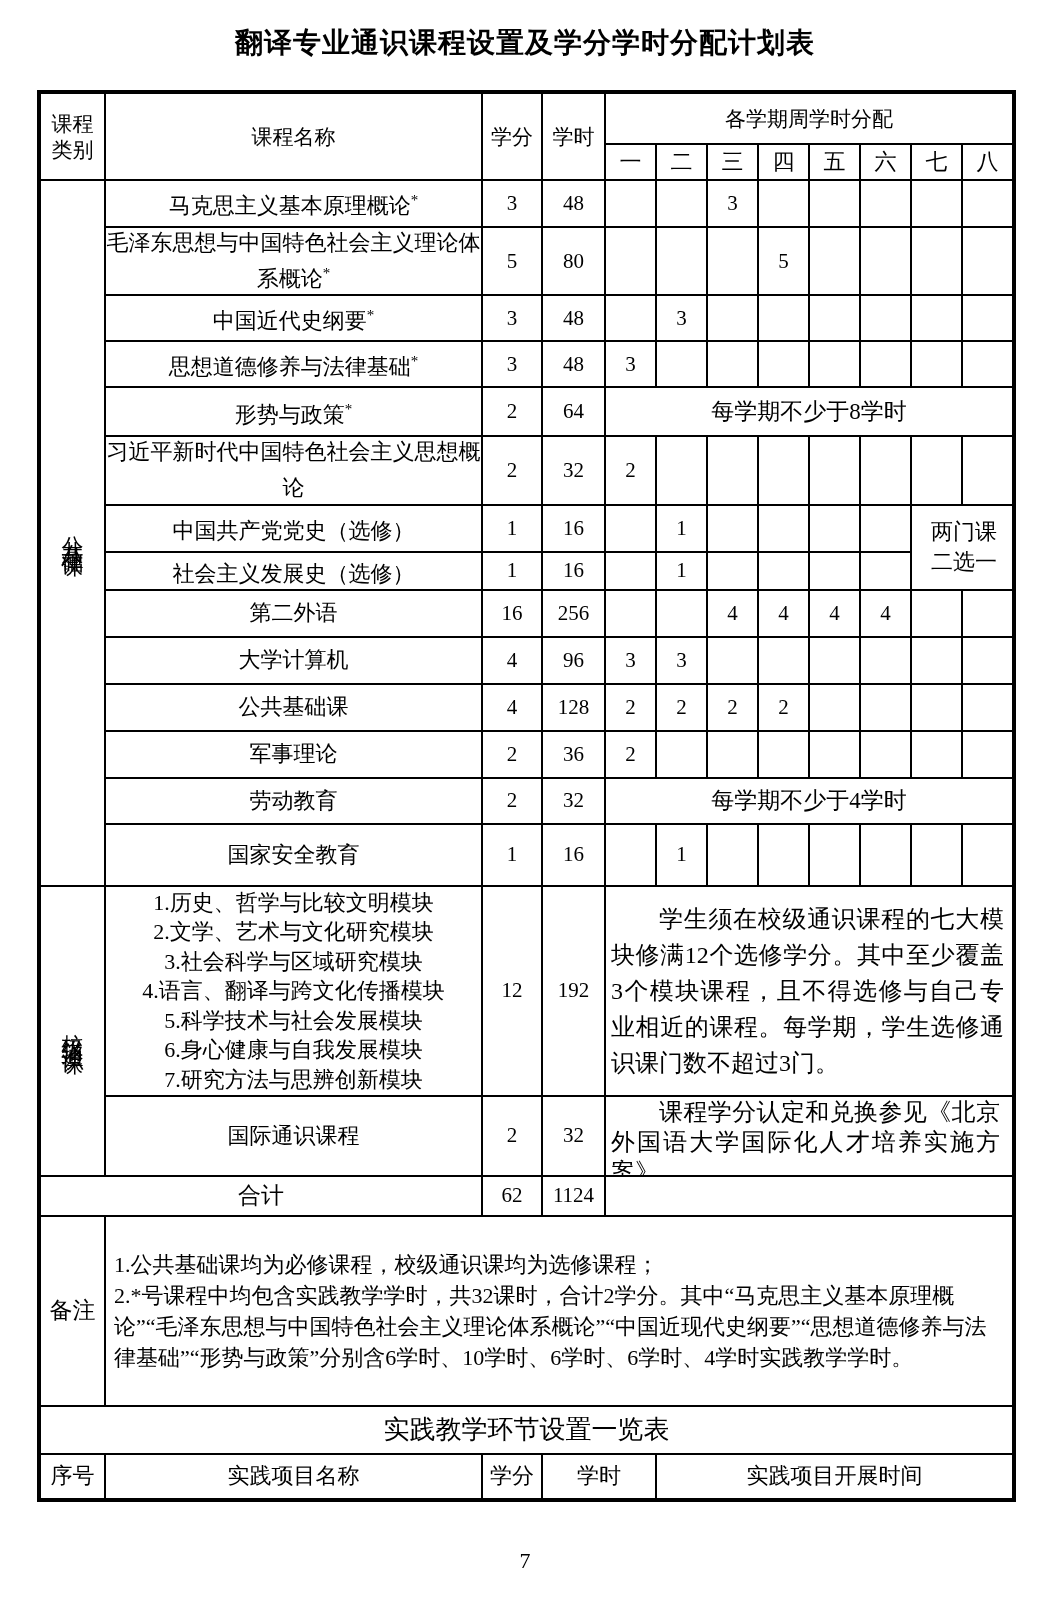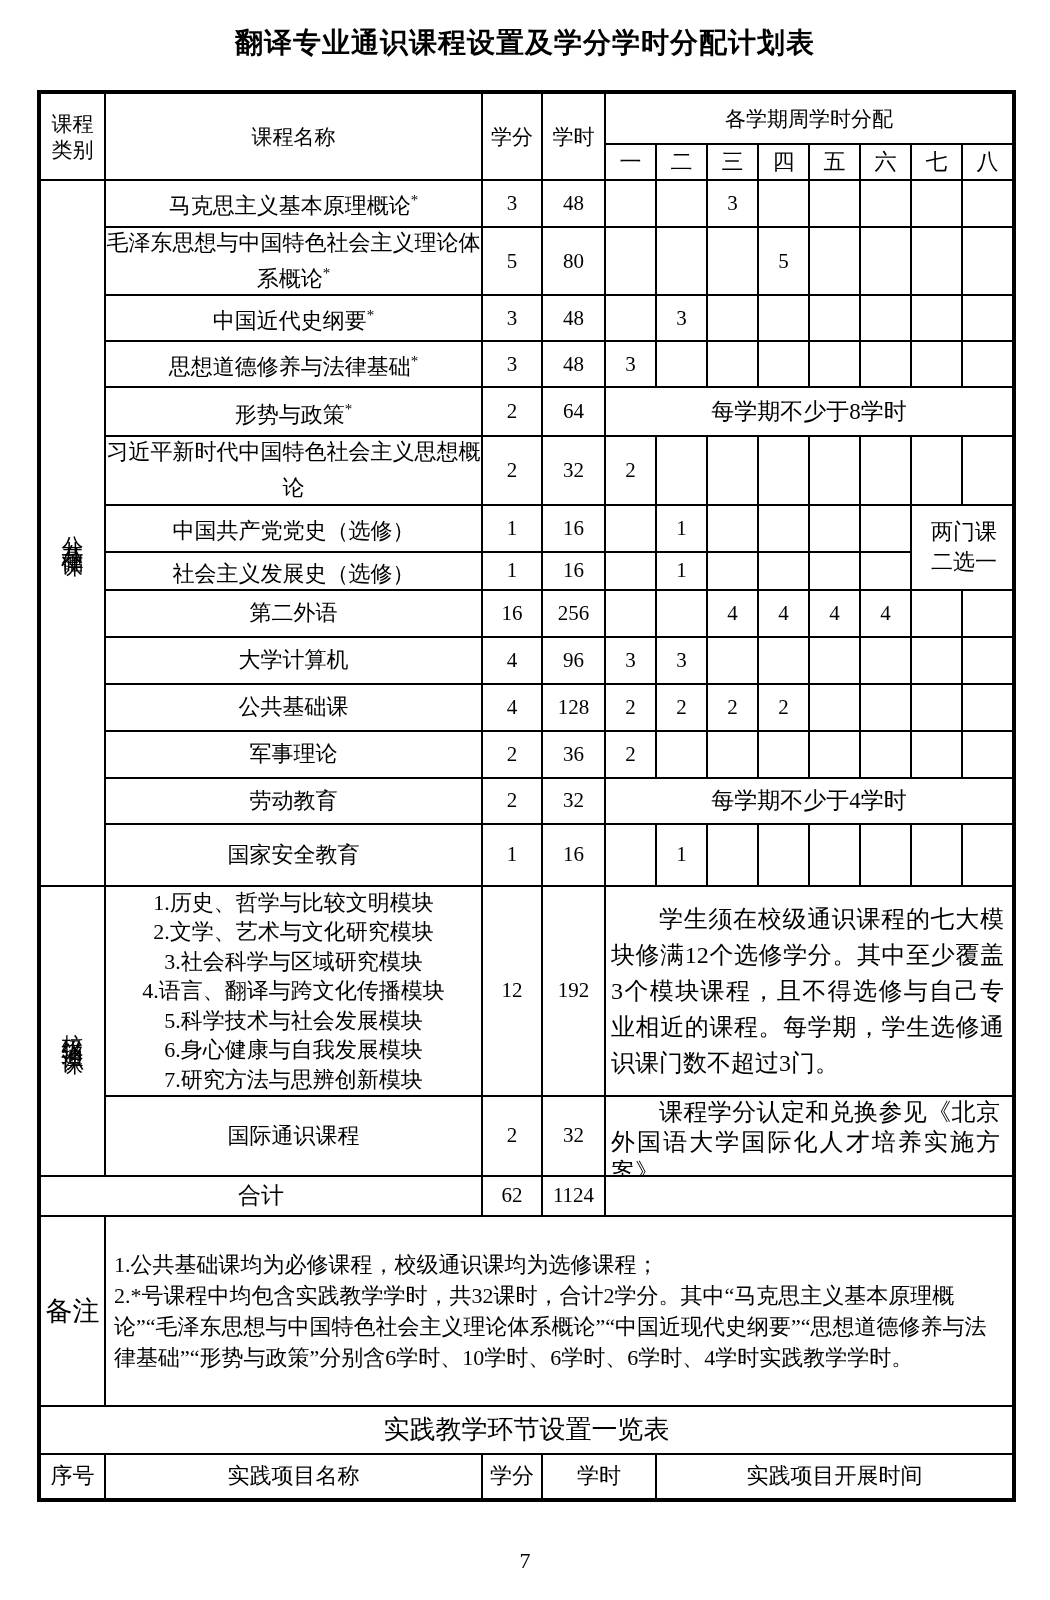--- a/index.html
+++ b/index.html
@@ -50,21 +50,21 @@
   .bignote {
     text-align:justify; text-indent:2em;
     font-size:24px; line-height:36px; padding:0 8px 0 5px;
   }
   .intlnote {
     text-align:justify; text-indent:2em;
     font-size:24px; line-height:30px; padding:0 12px 0 5px;
     height:78px; overflow:hidden;
   }
   .total-label { font-family:"Liberation Sans", sans-serif; font-weight:bold; font-size:23px; }
-  .remarks-label { font-family:Liberation Serif, serif; font-weight:bold; font-size:27px; }
+  .remarks-label { font-family:Liberation Serif, serif; font-weight:bold; font-size:23px; }
   .remarks-body { text-align:left; font-size:22px; line-height:31px; padding:8px 12px 8px 8px; }
   .practice-title { font-family:"Liberation Sans", sans-serif; font-weight:bold; font-size:26px; }
   .phd { font-family:"Liberation Sans", sans-serif; font-weight:bold; font-size:22px; }
   .page-num {
     position:absolute; left:0; top:1548px; width:1050px;
     text-align:center; font-size:22px;
   }
 </style>
 </head>
 <body>

